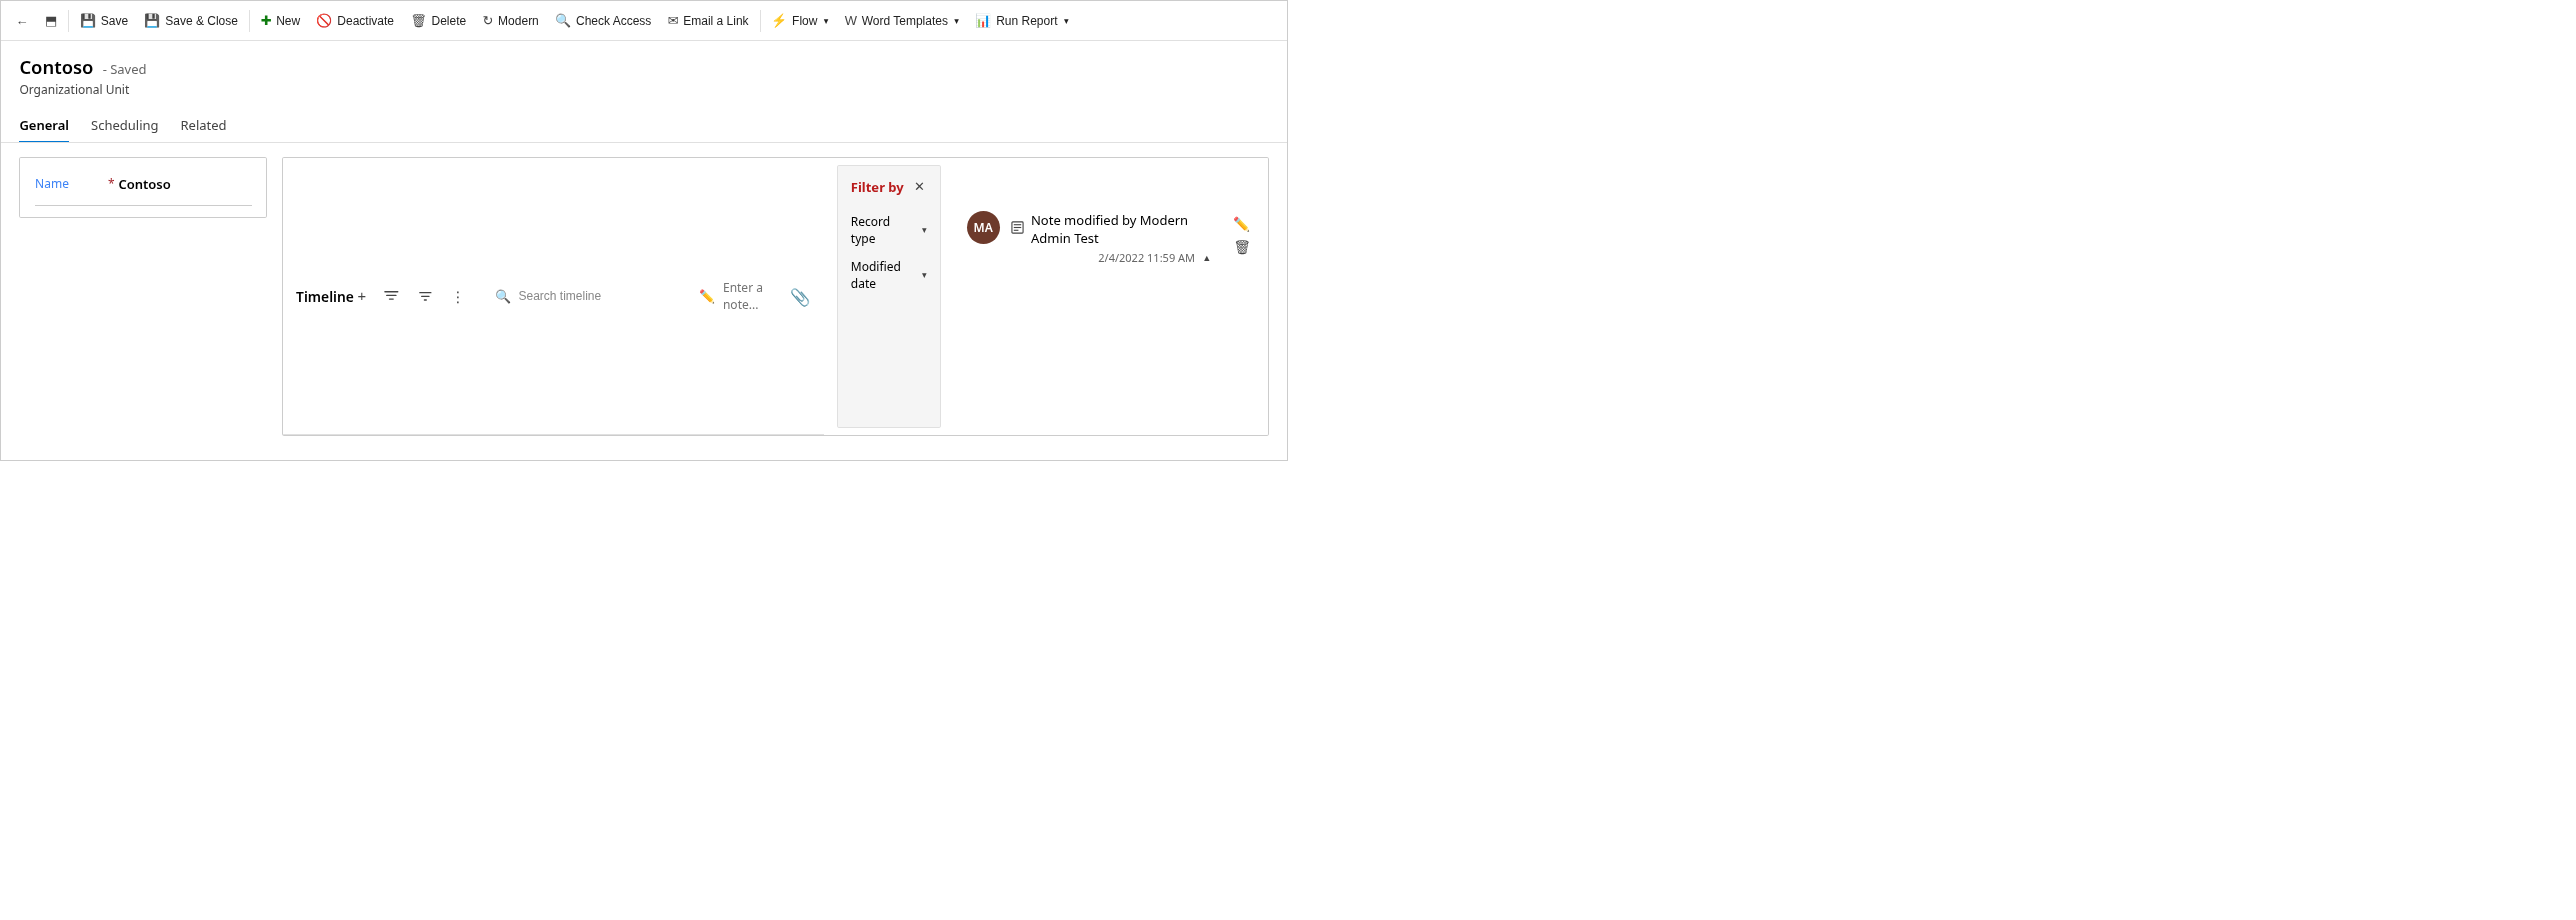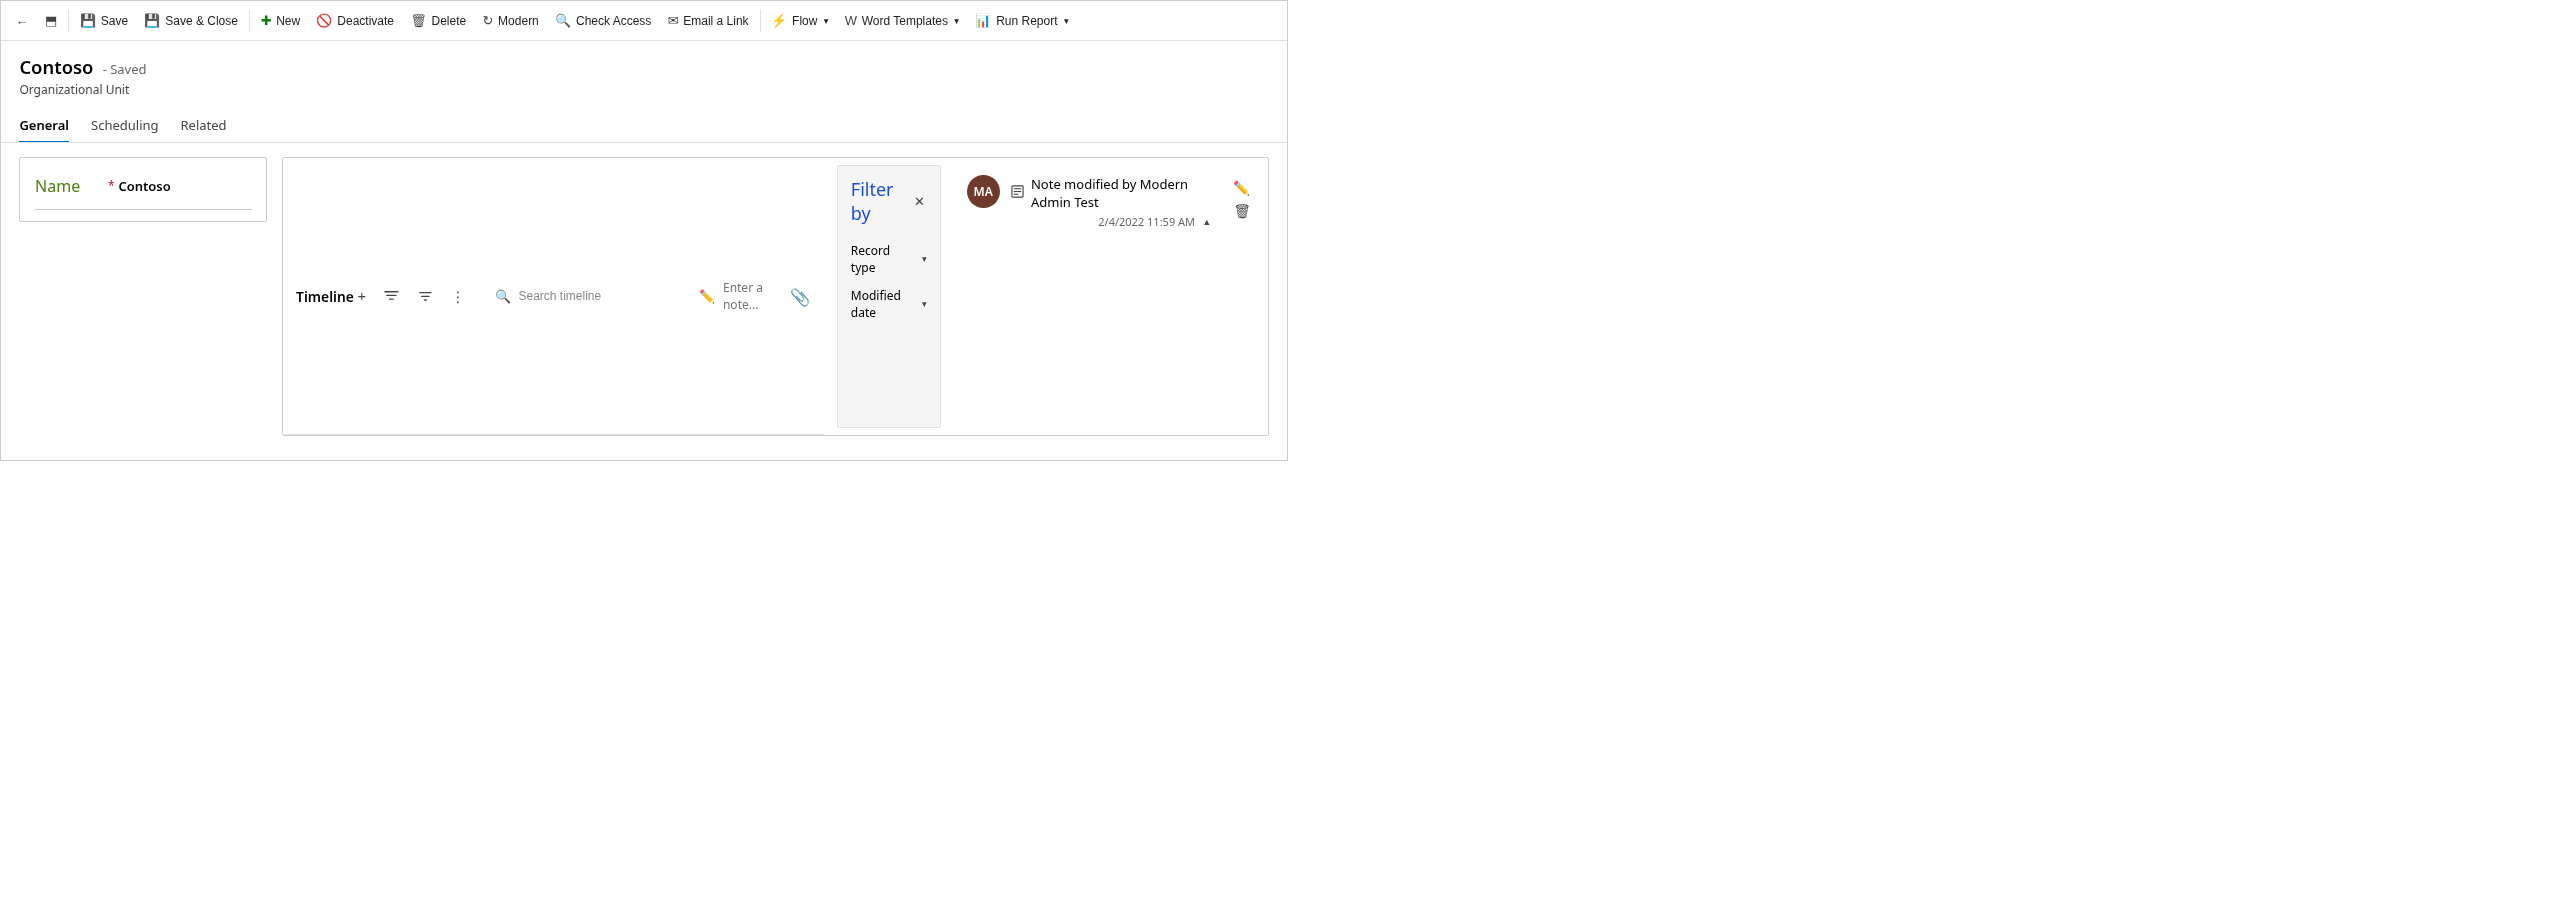--- a/index.html
+++ b/index.html
@@ -114,22 +114,22 @@
       border-radius: 1.8px;
       padding: 11px 14.7px;
     }
     .form-field {
       display: flex;
       align-items: center;
       padding: 5.5px 0;
     }
     .field-label {
       width: 73px;
-      font-size: 16px;
-      color: #4d7c0f;
+      font-size: 12px;
+      color: #3b82f6;
       flex-shrink: 0;
     }
     .field-required {
       color: #a4262c;
       margin-right: 3.7px;
       font-size: 12px;
     }
     .field-value {
       font-size: 13px;
       font-weight: 600;
@@ -219,23 +219,23 @@
       padding: 11px 13px;
       position: relative;
     }
     .filter-header {
       display: flex;
       align-items: center;
       justify-content: space-between;
       margin-bottom: 11px;
     }
     .filter-title {
-      font-size: 18px;
-      font-weight: 400;
-      color: #1d4ed8;
+      font-size: 13px;
+      font-weight: 700;
+      color: #b91c1c;
     }
     .filter-close-btn {
       background: none;
       border: none;
       cursor: pointer;
       font-size: 13px;
       color: #444;
       padding: 1.8px;
     }
     .filter-option {
@@ -308,20 +308,21 @@
       background: none;
       border: none;
       cursor: pointer;
       color: #444;
       font-size: 13.8px;
       padding: 1.8px 3.7px;
     }
 
     .timeline-item-wrapper {
       position: relative;
+      margin-top: 36px;
     }
 
     .expand-icon {
       font-size: 9.2px;
       color: #444;
     }
   </style>
 </head>
 <body>
 

